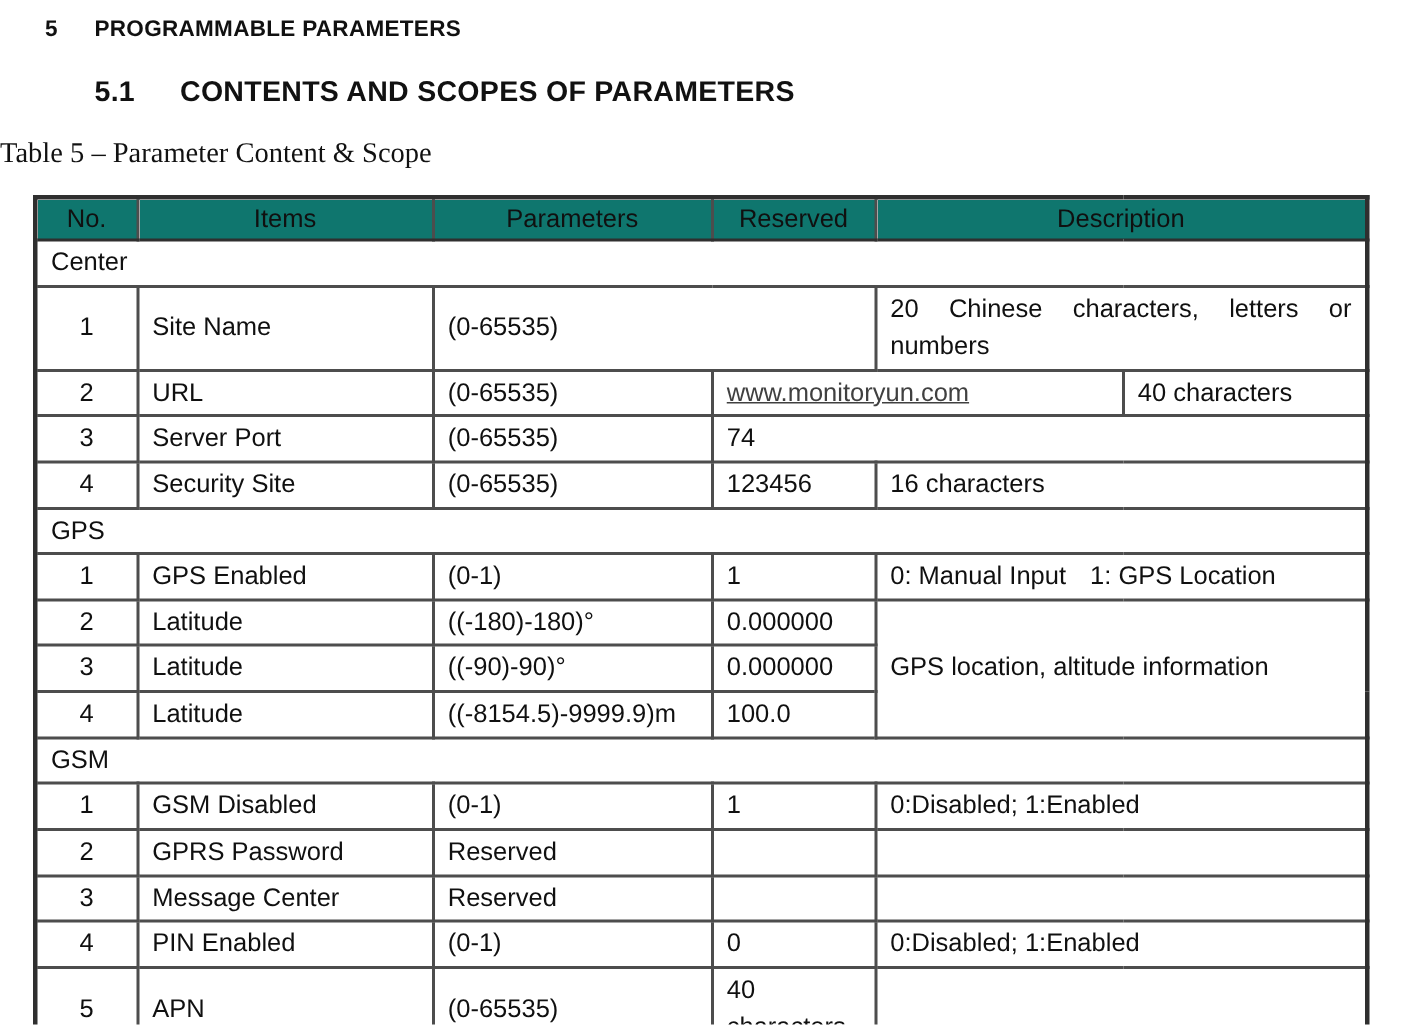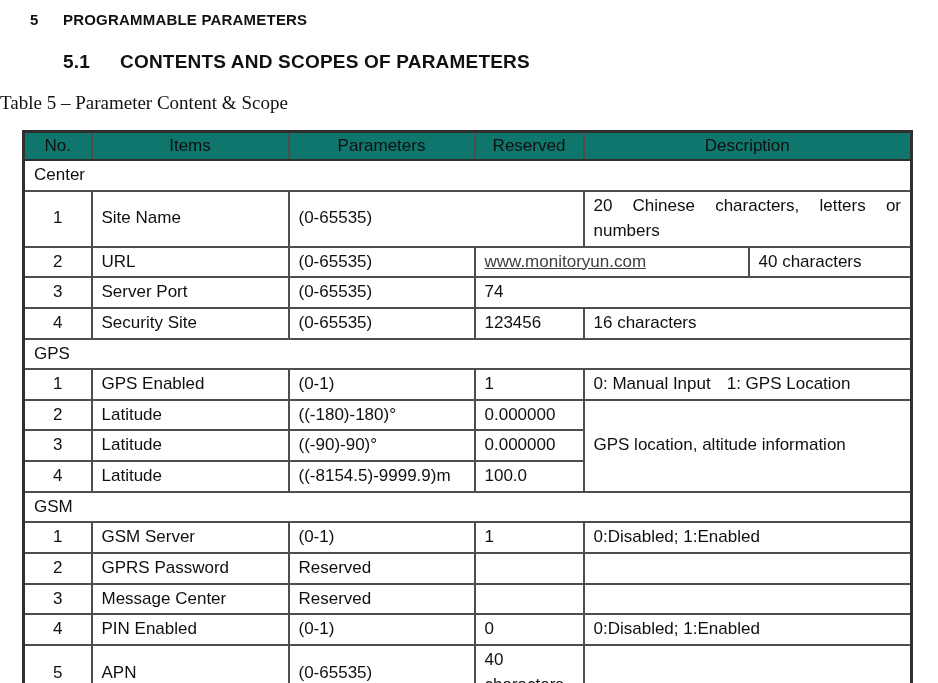--- a/index.html
+++ b/index.html
@@ -181,21 +181,21 @@
       <td>((-8154.5)-9999.9)m</td>
       <td>100.0</td>
     </tr>
 
     <tr class="sec">
       <td colspan="6">GSM</td>
     </tr>
 
     <tr class="row">
       <td class="c">1</td>
-      <td>GSM Server</td>
+      <td>GSM Disabled</td>
       <td>(0-1)</td>
       <td>1</td>
       <td colspan="2">0:Disabled; 1:Enabled</td>
     </tr>
 
     <tr class="row">
       <td class="c">2</td>
       <td>GPRS Password</td>
       <td>Reserved</td>
       <td></td>

